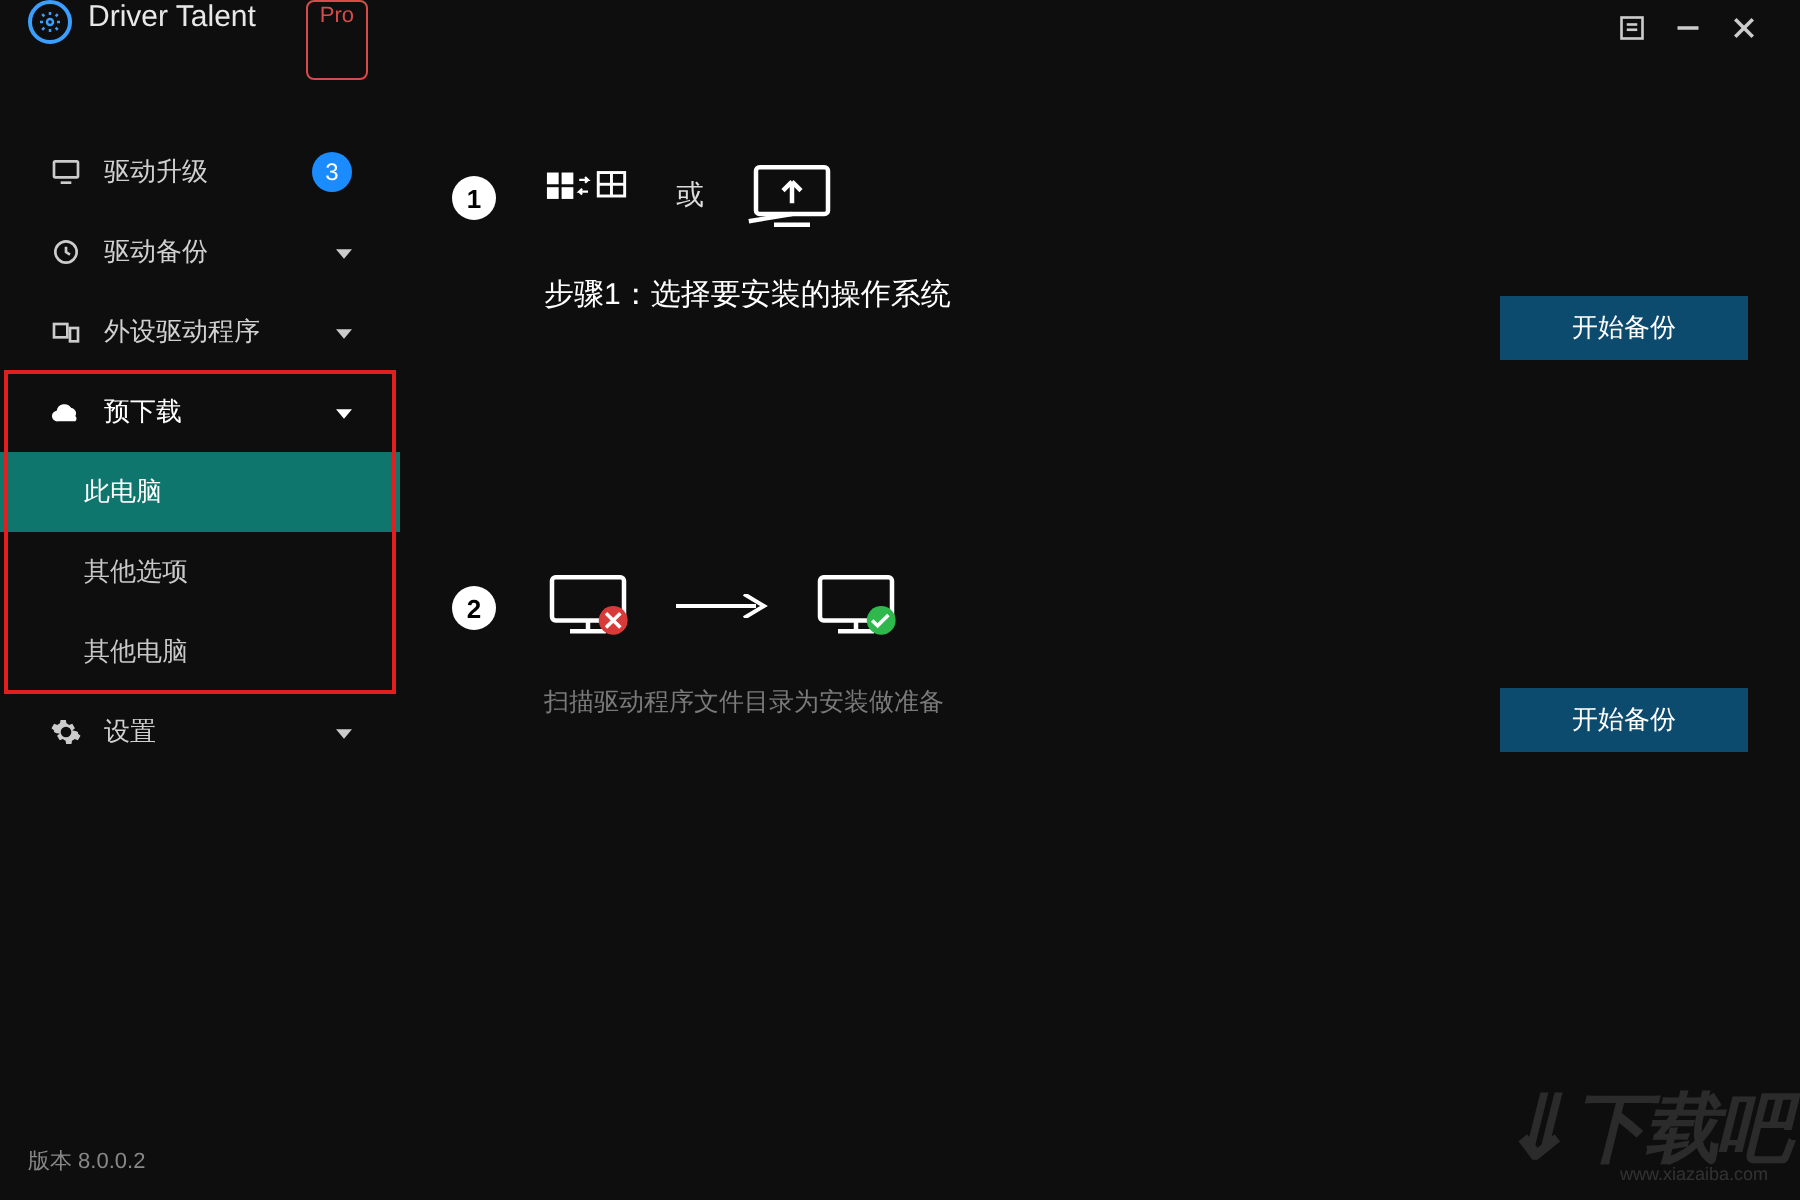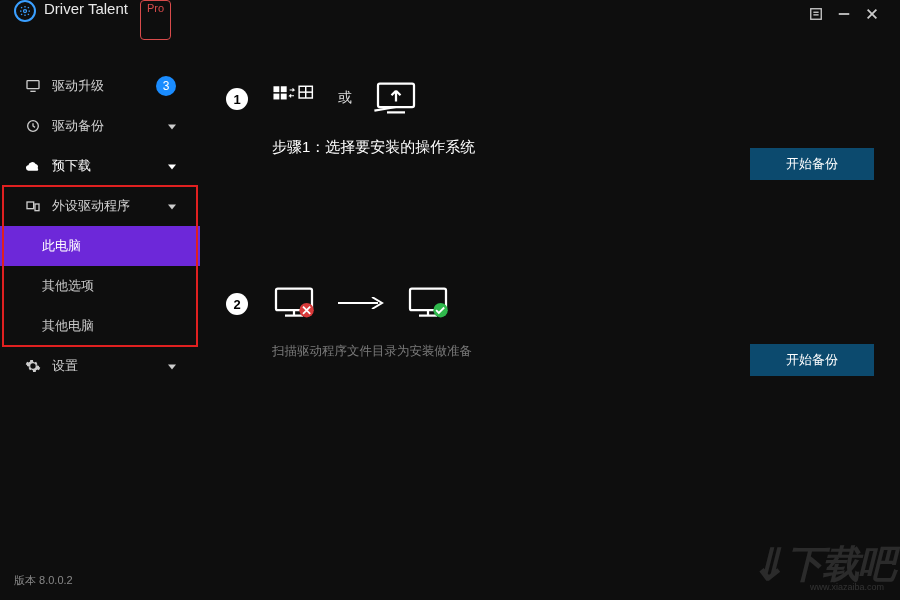--- a/index.html
+++ b/index.html
@@ -3,37 +3,37 @@
 <meta charset="utf-8">
 <style>
 * { margin: 0; padding: 0; box-sizing: border-box; font-family: "Microsoft YaHei", Arial, sans-serif; }
 body { width: 900px; height: 600px; background: #0e0e0e; color: #d8d8d8; overflow: hidden; position: relative; }
 
 
 .titlebar { height: 40px; display: flex; padding: 0 14px; }
 .app-logo { width: 22px; height: 22px; border-radius: 50%; border: 2px solid #3a9fff; display: flex; align-items: center; justify-content: center; margin-right: 8px; }
 .app-logo svg { width: 12px; height: 12px; }
 .app-title { font-size: 15px; color: #e8e8e8; font-weight: 400; }
-.pro-badge { margin-left: 12px; border: 1px solid #d84b4b; color: #d84b4b; border-radius: 4px; padding: 1px 6px; font-size: 11px; }
+.pro-badge { margin-left: 25px; border: 1px solid #d84b4b; color: #d84b4b; border-radius: 4px; padding: 1px 6px; font-size: 11px; }
 .title-spacer { flex: 1; }
 .title-btn { width: 28px; height: 28px; display: flex; align-items: center; justify-content: center; color: #ccc; cursor: pointer; }
 .title-btn svg { width: 14px; height: 14px; }
 
 .body-row { display: flex; height: 560px; }
 
 
 .sidebar { width: 200px; display: flex; flex-direction: column; padding-top: 26px; position: relative; }
 .nav-item { height: 40px; display: flex; align-items: center; padding: 0 24px; font-size: 13px; cursor: pointer; position: relative; color: #d0d0d0; text-align: center; }
 .nav-item .nav-icon { width: 18px; height: 18px; margin-right: 10px; display: flex; align-items: center; justify-content: center; }
 .nav-item .nav-icon svg { width: 16px; height: 16px; }
 .nav-item .badge { background: #1a8cff; color: #fff; border-radius: 10px; min-width: 20px; height: 20px; font-size: 12px; display: flex; align-items: center; justify-content: center; margin-left: auto; padding: 0 5px; }
 .nav-item .caret { margin-left: auto; }
 .nav-item .caret svg { width: 8px; height: 8px; }
 .sub-item { height: 40px; display: flex; align-items: center; padding-left: 42px; font-size: 13px; cursor: pointer; color: #c8c8c8; }
-.sub-item.active { background: #6d28d9; color: #fff; }
+.sub-item.active { background: #0f766e; color: #fff; }
 .highlight-box { position: absolute; border: 2px solid #e02020; pointer-events: none; }
 .version { position: absolute; bottom: 12px; left: 14px; font-size: 11px; color: #888; }
 
 
 .main { flex: 1; padding: 40px 26px 0 26px; position: relative; }
 .step { display: flex; align-items: flex-start; margin-bottom: 120px; }
 .step-num { width: 22px; height: 22px; border-radius: 50%; background: #fff; color: #000; font-size: 13px; font-weight: 700; display: flex; align-items: center; justify-content: center; margin-right: 24px; margin-top: 8px; flex-shrink: 0; }
 .step-body { flex: 1; }
 .icon-row { display: flex; align-items: center; gap: 22px; margin-bottom: 22px; }
 .big-icon { display: flex; align-items: center; justify-content: center; }
@@ -105,41 +105,41 @@
             <circle cx="12" cy="12" r="8"></circle>
             <path d="M12 8v4l3 2"></path>
           </svg>
       </span>
       <span>驱动备份</span>
       <span class="caret"><svg viewBox="0 0 10 10" fill="#ccc">
             <polygon points="0,2 10,2 5,8"></polygon>
           </svg></span>
     </div>
 
-    <div class="nav-item" style="color:#fff;">
-      <span class="nav-icon">
-        <svg viewBox="0 0 24 24" fill="#fff">
-            <path d="M19 15a4 4 0 0 0-3-6 6 6 0 0 0-11 2 4 4 0 0 0 1 8h13a3 3 0 0 0 0-4z"></path>
-          </svg>
-      </span>
-      <span>预下载</span>
-      <span class="caret"><svg viewBox="0 0 10 10" fill="#fff">
-            <polygon points="0,2 10,2 5,8"></polygon>
-          </svg></span>
-    </div>
-
     <div class="nav-item">
       <span class="nav-icon">
         <svg viewBox="0 0 24 24" fill="none" stroke="#ccc" stroke-width="2">
             <rect x="3" y="6" width="10" height="10"></rect>
             <rect x="15" y="9" width="6" height="10"></rect>
           </svg>
       </span>
       <span>外设驱动程序</span>
       <span class="caret"><svg viewBox="0 0 10 10" fill="#ccc">
+            <polygon points="0,2 10,2 5,8"></polygon>
+          </svg></span>
+    </div>
+
+    <div class="nav-item" style="color:#fff;">
+      <span class="nav-icon">
+        <svg viewBox="0 0 24 24" fill="#fff">
+            <path d="M19 15a4 4 0 0 0-3-6 6 6 0 0 0-11 2 4 4 0 0 0 1 8h13a3 3 0 0 0 0-4z"></path>
+          </svg>
+      </span>
+      <span>预下载</span>
+      <span class="caret"><svg viewBox="0 0 10 10" fill="#fff">
             <polygon points="0,2 10,2 5,8"></polygon>
           </svg></span>
     </div>
 
     <div class="sub-item active">
       <span>此电脑</span>
     </div>
     <div class="sub-item">
       <span>其他选项</span>
     </div>

